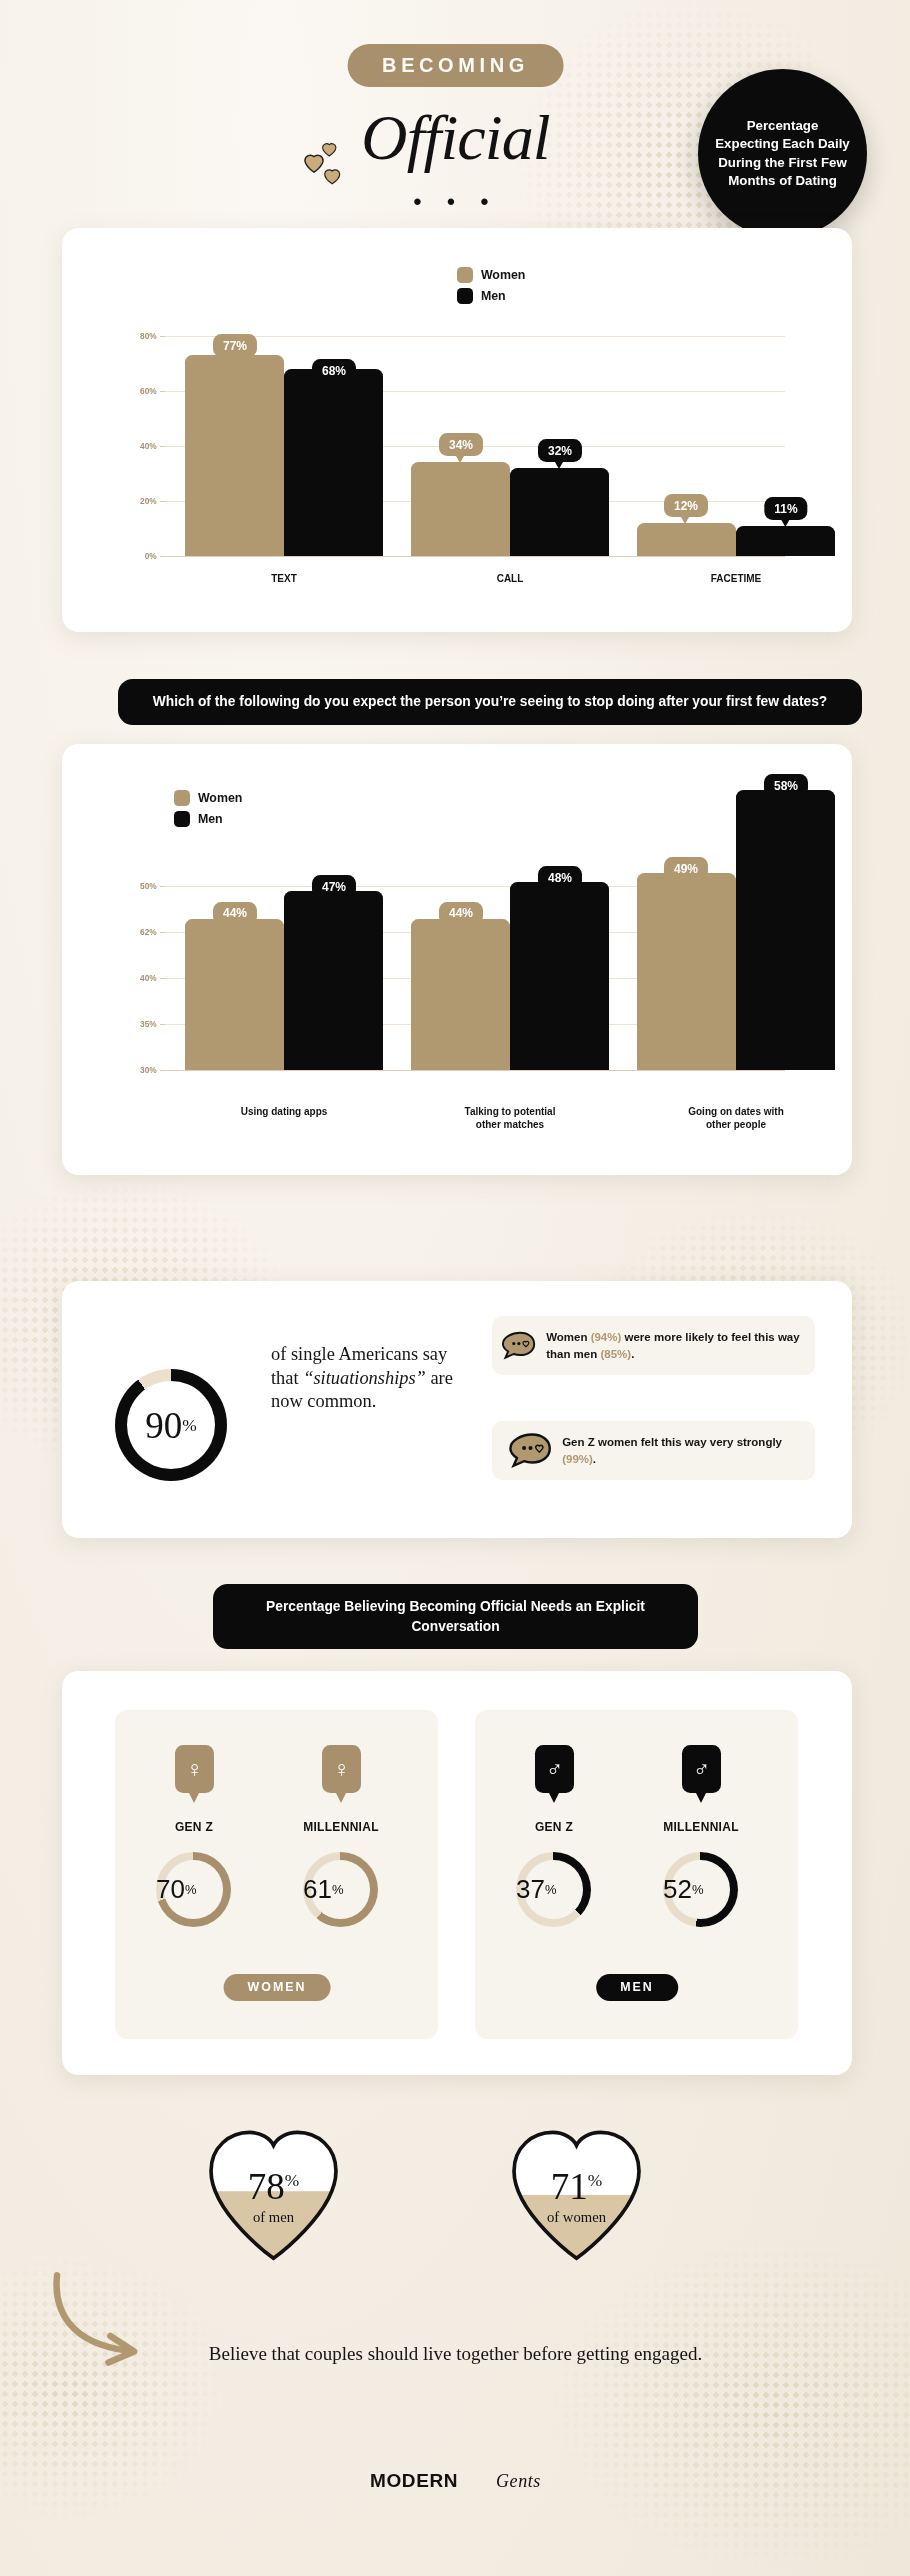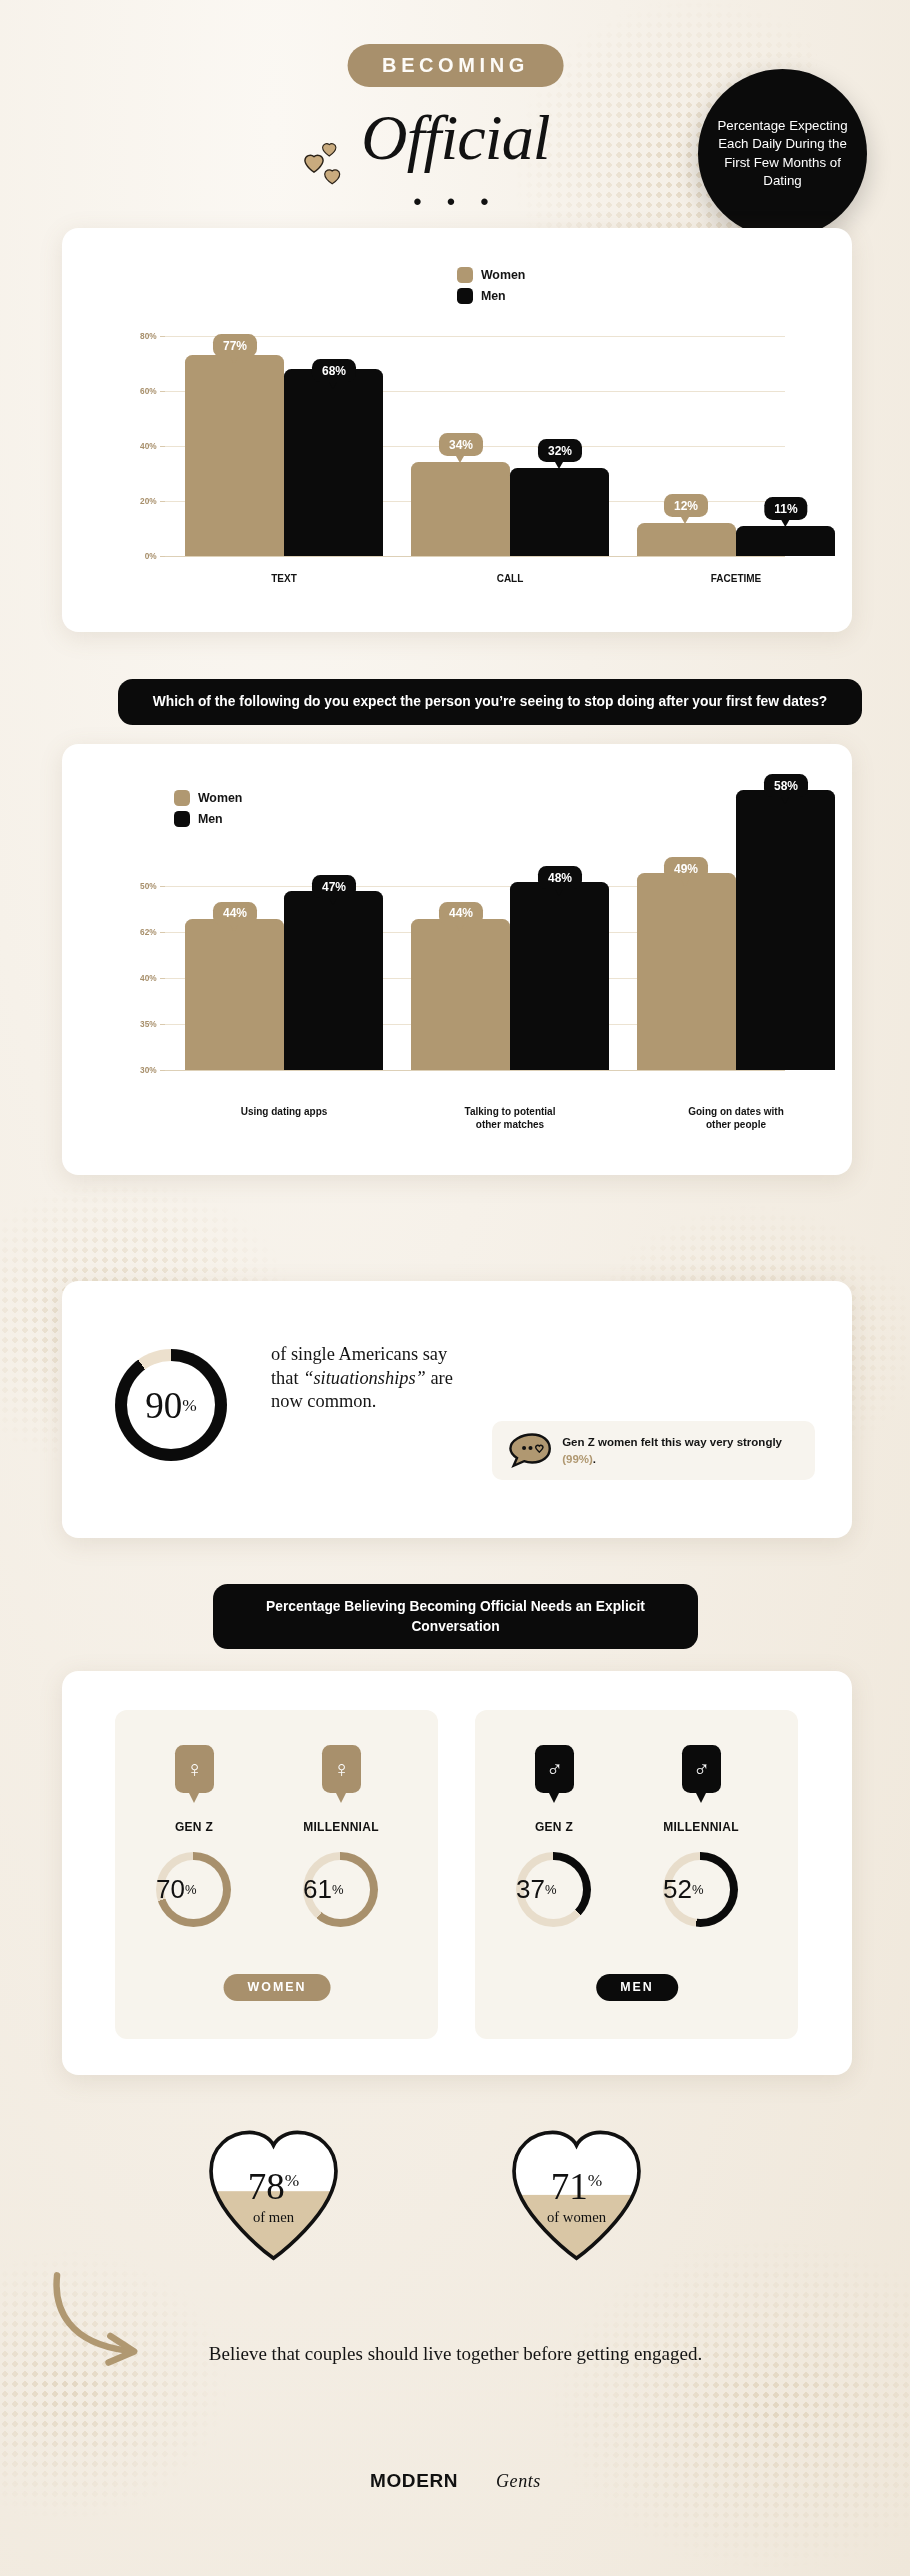--- a/index.html
+++ b/index.html
@@ -57,21 +57,21 @@
   .hearts { position:absolute; left:303px; top:142px; width:55px; height:64px; }
   .hearts svg { position:absolute; }
   .dots3 { position:absolute; left:50%; transform:translateX(-50%); top:188px;
     font-size:24px; letter-spacing:9.2px; color:#111; }
 
   .badge {
     position:absolute; right:44px; top:69px; width:169px; height:169px;
     background:#0b0b0b; border-radius:50%;
     display:flex; align-items:center; justify-content:center;
     color:#fff; text-align:center;
-    font-size:13.3px; line-height:1.38; font-weight:400; padding:0 16.5px;
+    font-size:13.3px; line-height:1.38; font-weight:700; padding:0 16.5px;
     box-shadow:0 9.2px 26px rgba(0,0,0,.2);
   }
 
   
   .card {
     position:absolute; background:#fff; border-radius:16.5px;
     box-shadow:0 5.5px 24px rgba(120,100,70,.13);
   }
   .legend { position:absolute; font-size:12.4px; font-weight:700; color:#141414; }
   .legend .row { display:flex; align-items:center; gap:8.3px; margin-bottom:5.5px; }
@@ -338,31 +338,42 @@
       <div class="bubble m" style="left:621px;top:-112px;">58%</div>
 
       <div class="xlab wrap" style="left:119px;top:220px;">Using dating apps</div>
       <div class="xlab wrap" style="left:345px;top:220px;">Talking to potential other matches</div>
       <div class="xlab wrap" style="left:571px;top:220px;">Going on dates with other people</div>
     </div>
   </div>
 
   <div class="card" style="left:62px;top:1281px;width:790px;height:257px;">
 
-    <div class="ring90" style="left:53px;top:68px;">
+    <div class="ring90" style="left:53px;top:88px;">
       <div class="val">
         <span>90</span>
           <sup>%</sup>
       </div>
     </div>
 
     <div class="sit-text" style="left:209px;top:62px;width:184px;">
       <span>of single Americans say that </span><i>“situationships”</i><span> are now common.</span>
     </div>
 
+    <div class="callout" style="left:430px;top:35px;width:323px;">
+      <svg width="48" height="39" viewBox="0 0 56 46">
+        <path d="M30 3C43 3 52 10.5 52 20.5S43 38 30 38c-3.6 0-7-.6-10-1.7L7 42l4.2-9.6C6.2 29 3 25 3 20.5C3 10.5 17 3 30 3Z" fill="#b09871" stroke="#111" stroke-width="3"></path>
+        <circle cx="20" cy="20" r="2.5" fill="#111"></circle>
+        <circle cx="28" cy="20" r="2.5" fill="#111"></circle>
+        <path d="M39 17.5c1.6-2 4.6-.6 4.6 1.6c0 2.4-3.2 4.6-4.6 5.9c-1.4-1.3-4.6-3.5-4.6-5.9c0-2.2 3-3.6 4.6-1.6Z" fill="none" stroke="#111" stroke-width="1.8"></path>
+      </svg>
+      <div class="txt">
+        <span>Women </span><b>(94%)</b><span> were more likely to feel this way than men </span><b>(85%)</b><span>.</span>
+      </div>
+    </div>
 
     <div class="callout" style="left:430px;top:140px;width:323px;padding-left:16px;">
       <svg width="48" height="39" viewBox="0 0 56 46">
         <path d="M30 3C43 3 52 10.5 52 20.5S43 38 30 38c-3.6 0-7-.6-10-1.7L7 42l4.2-9.6C6.2 29 3 25 3 20.5C3 10.5 17 3 30 3Z" fill="#b09871" stroke="#111" stroke-width="3"></path>
         <circle cx="20" cy="20" r="2.5" fill="#111"></circle>
         <circle cx="28" cy="20" r="2.5" fill="#111"></circle>
         <path d="M39 17.5c1.6-2 4.6-.6 4.6 1.6c0 2.4-3.2 4.6-4.6 5.9c-1.4-1.3-4.6-3.5-4.6-5.9c0-2.2 3-3.6 4.6-1.6Z" fill="none" stroke="#111" stroke-width="1.8"></path>
       </svg>
       <div class="txt">
         <span>Gen Z women felt this way very strongly </span><b>(99%)</b><span>.</span>

